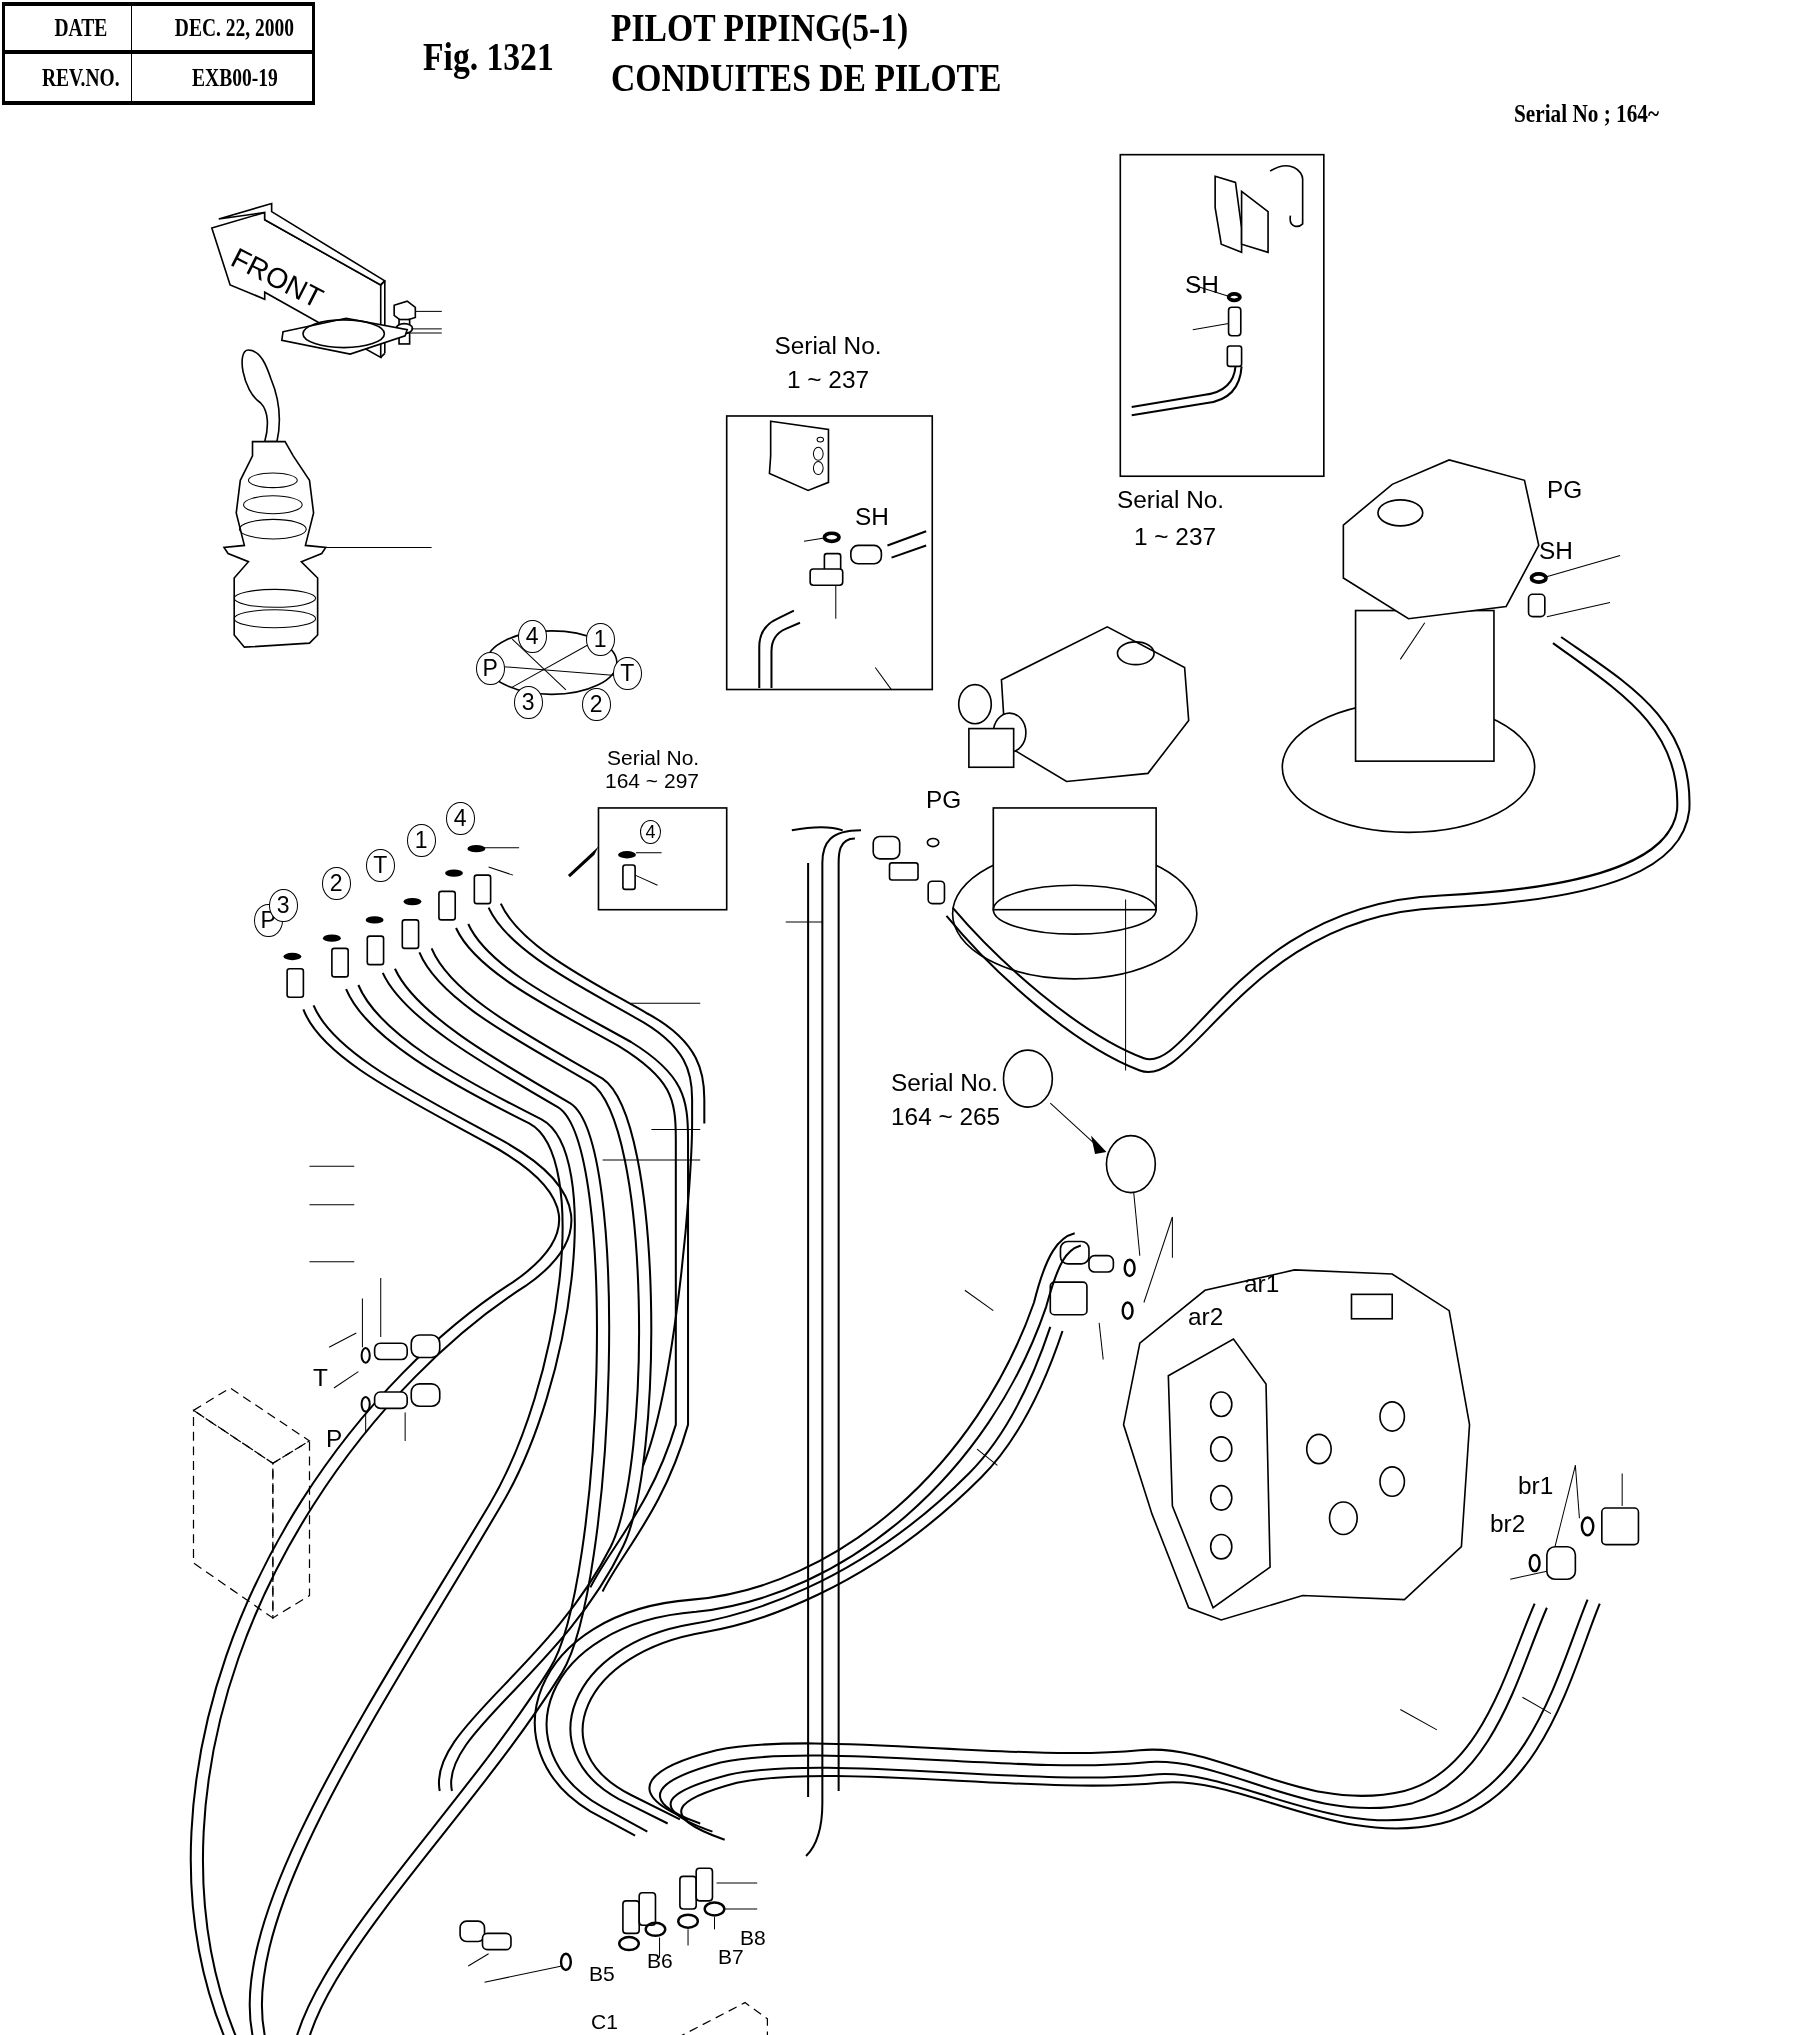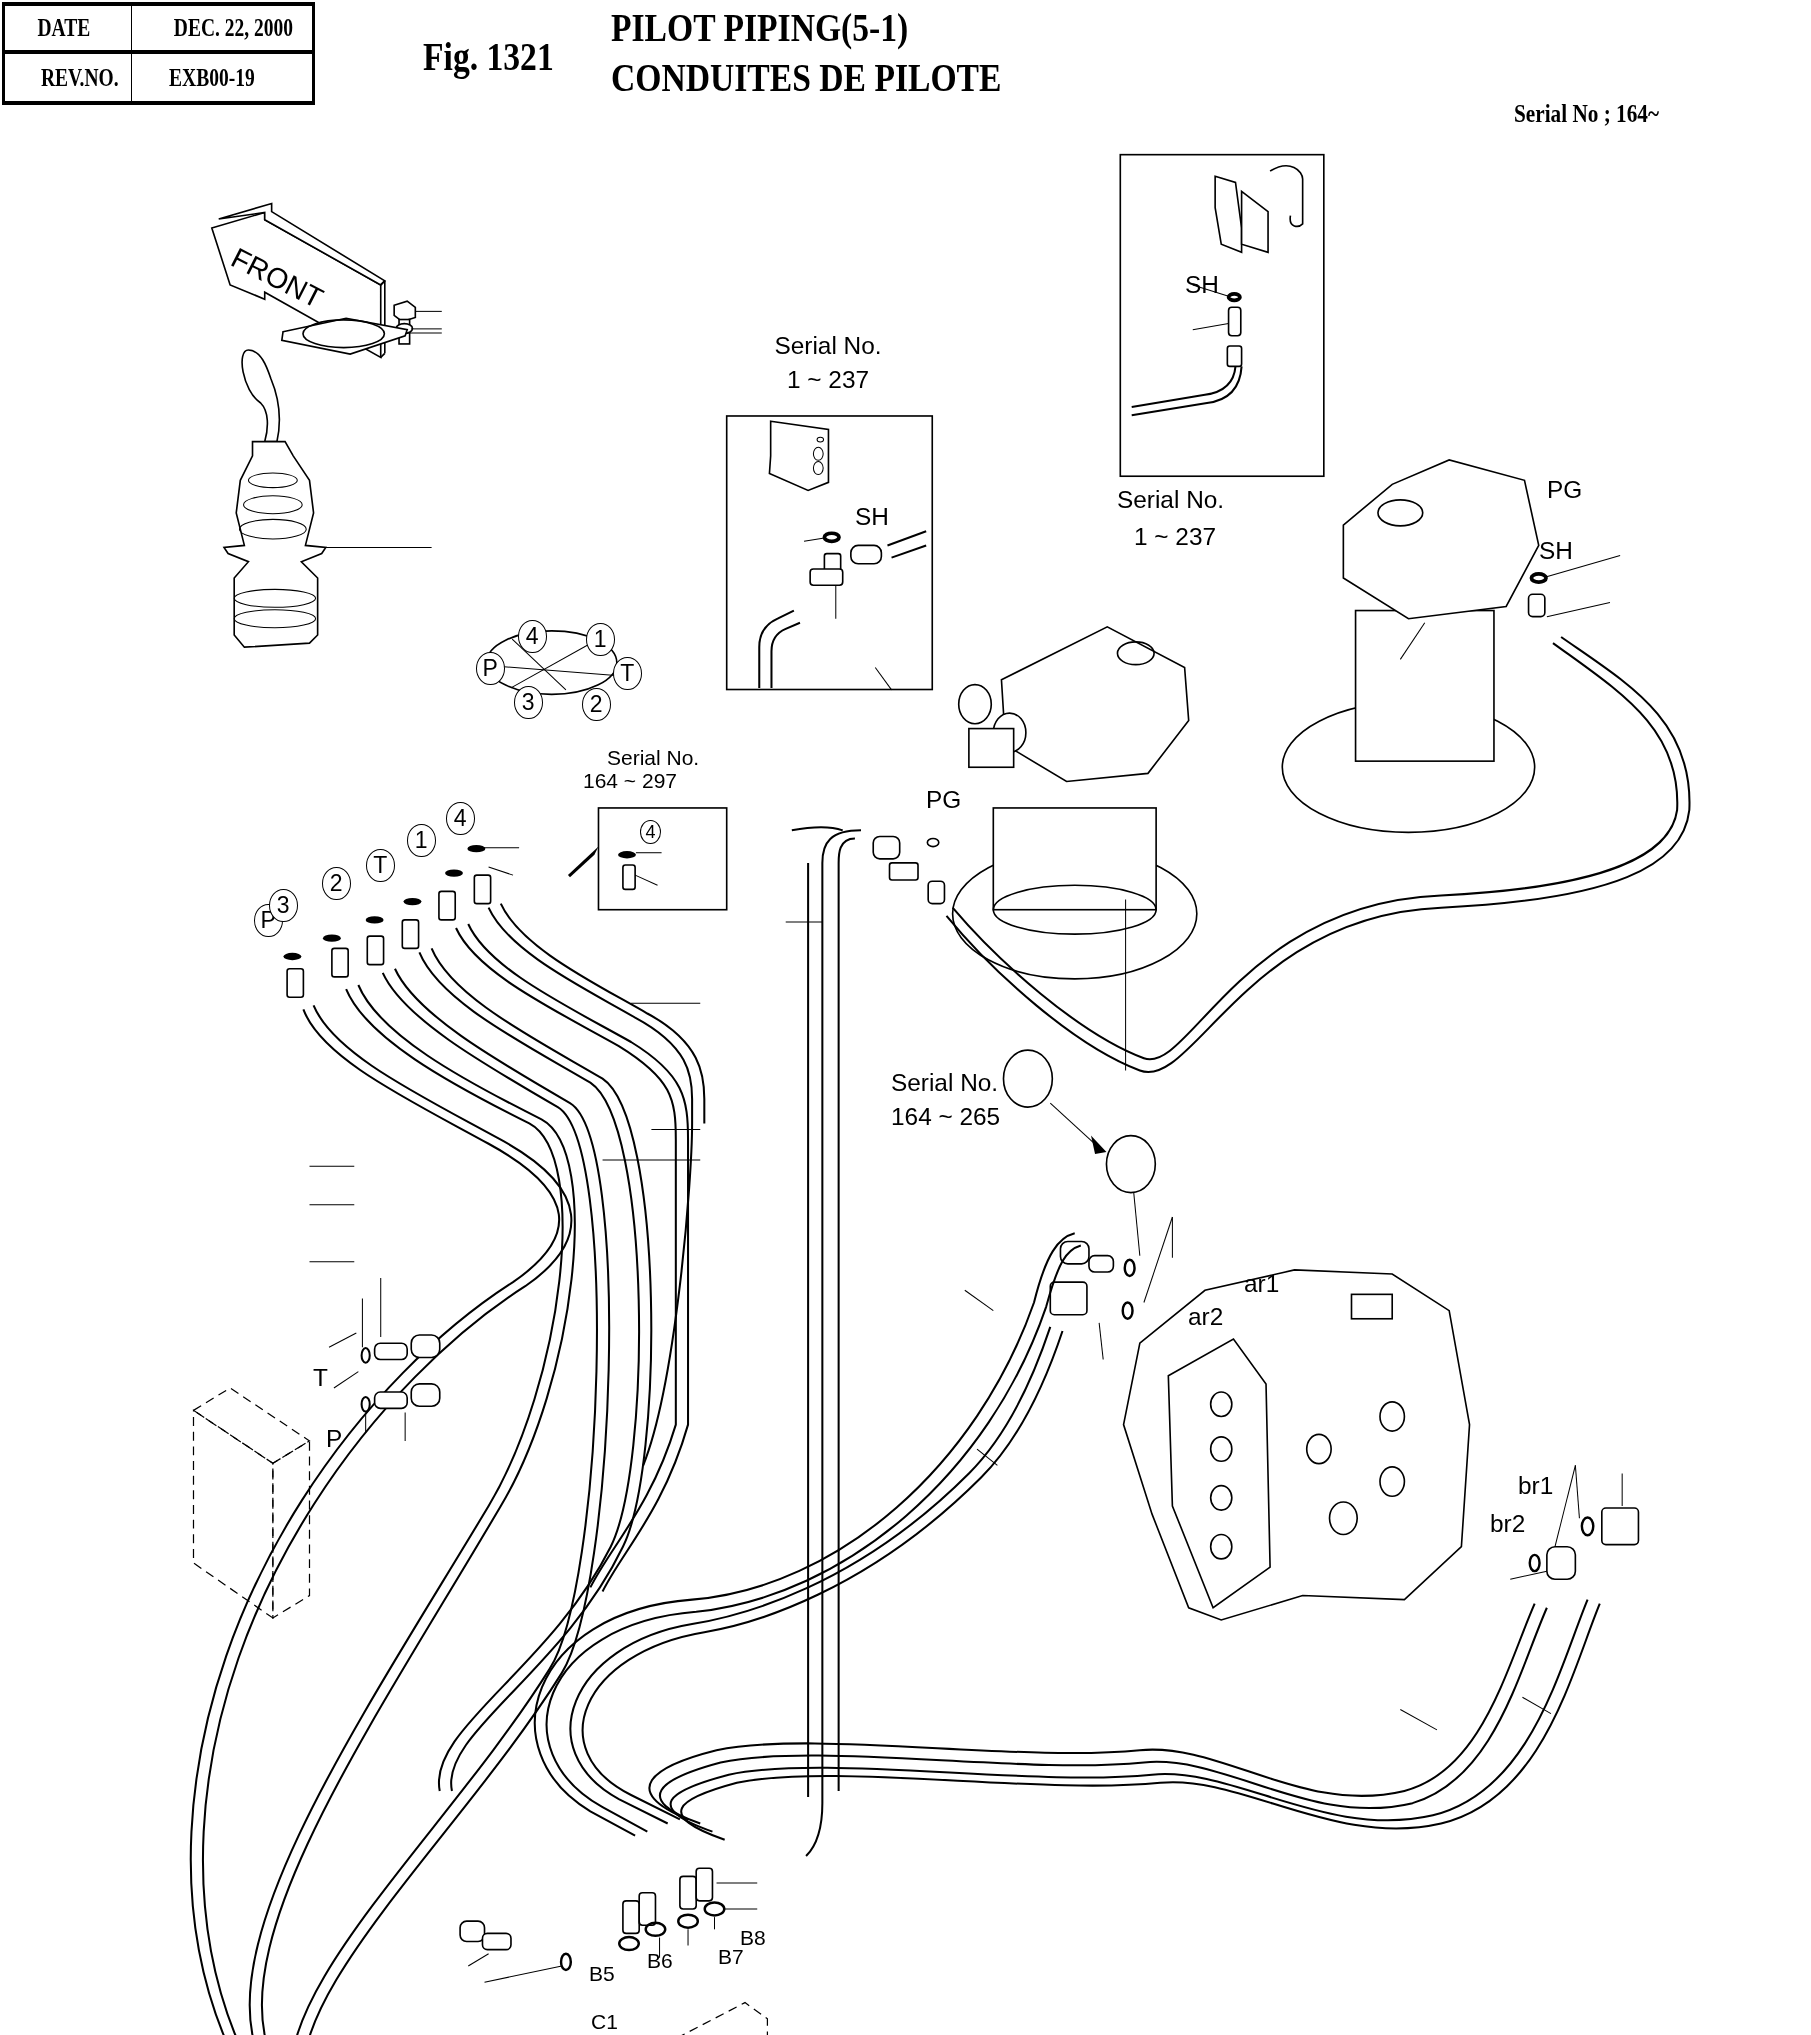--- a/index.html
+++ b/index.html
@@ -3,21 +3,21 @@
 <meta charset="utf-8">
 <style>
   html, body { margin: 0; padding: 0; background: #ffffff; }
   body { width: 1812px; height: 2559px; position: relative; overflow: hidden; font-family: "Liberation Sans", sans-serif; color: #000; }
   .abs { position: absolute; }
   
   .info-table { position: absolute; left: 2.4px; top: 2.4px; width: 313px; height: 103px; border: 3.3px solid #000; box-sizing: border-box; border-top-width: 4.1px; border-bottom-width: 4.1px; }
   .info-table .row { position: absolute; left: 0; right: 0; height: 50%; display: flex; }
   .info-table .row.r1 { top: 0; border-bottom: 4.1px solid #000; box-sizing: border-box; }
   .info-table .row.r2 { bottom: 0; }
-  .info-table .cell { display: flex; align-items: center; font-family: "Liberation Serif", serif; font-weight: bold; font-size: 25px; transform: scaleX(0.78); padding-left: 25px; }
+  .info-table .cell { display: flex; align-items: center; justify-content: center; font-family: "Liberation Serif", serif; font-weight: bold; font-size: 25px; transform: scaleX(0.78); padding-left: 25px; }
   .info-table .c1 { width: 127px; border-right: 1.2px solid #000; box-sizing: border-box; transform: none; }
   .info-table .c1 span, .info-table .c2 span { display: inline-block; transform: scaleX(0.78); }
   .info-table .c2 { flex: 1; transform: none; }
   .fig-label { left: 423px; top: 32px; font-size: 41px; font-family: "Liberation Serif", serif; font-weight: bold; transform: scaleX(0.82); transform-origin: left; }
   .title-en, .title-fr { left: 611px; font-size: 41px; font-family: "Liberation Serif", serif; font-weight: bold; transform: scaleX(0.82); transform-origin: left; white-space: nowrap; }
   .title-en { top: 3.3px; }
   .title-fr { top: 53px; }
   .serial-main { left: 1514px; top: 100px; font-size: 25px; font-family: "Liberation Serif", serif; font-weight: bold; transform: scaleX(0.85); transform-origin: left; white-space: nowrap; }
   .lbl { position: absolute; font-family: "Liberation Sans", sans-serif; font-size: 24.4px; line-height: 1; white-space: nowrap; }
   .lbl.sm { font-size: 21px; }
@@ -387,21 +387,21 @@
 
 <div class="circ" style="left:254px;top:904px;">P</div>
 
 <div class="circ" style="left:269px;top:889px;left:269px;left:269px;">3</div>
 <div class="circ" style="left:283px;top:867px;left:283px;left:322px;">2</div>
 <div class="circ" style="left:366px;top:849px;">T</div>
 <div class="circ" style="left:407px;top:824px;">1</div>
 <div class="circ" style="left:446px;top:802px;">4</div>
 
 <div class="lbl sm" style="left:607px;top:747px;">Serial No.</div>
-<div class="lbl sm" style="left:583px;top:770px;">164 ~ 297</div>
+<div class="lbl sm" style="left:605px;top:770px;">164 ~ 297</div>
 <div class="circ" style="left:640px;top:820px;width:21px;height:24.4px;font-size:18px;">4</div>
 
 <div class="lbl center" style="left:767px;top:334px;width:122px;">Serial No.</div>
 <div class="lbl center" style="left:767px;top:368px;width:122px;">1 ~ 237</div>
 <div class="lbl" style="left:855px;top:505px;">SH</div>
 
 <div class="lbl" style="left:1185px;top:273px;">SH</div>
 <div class="lbl" style="left:1117px;top:488px;">Serial No.</div>
 <div class="lbl" style="left:1134px;top:525px;">1 ~ 237</div>
 

